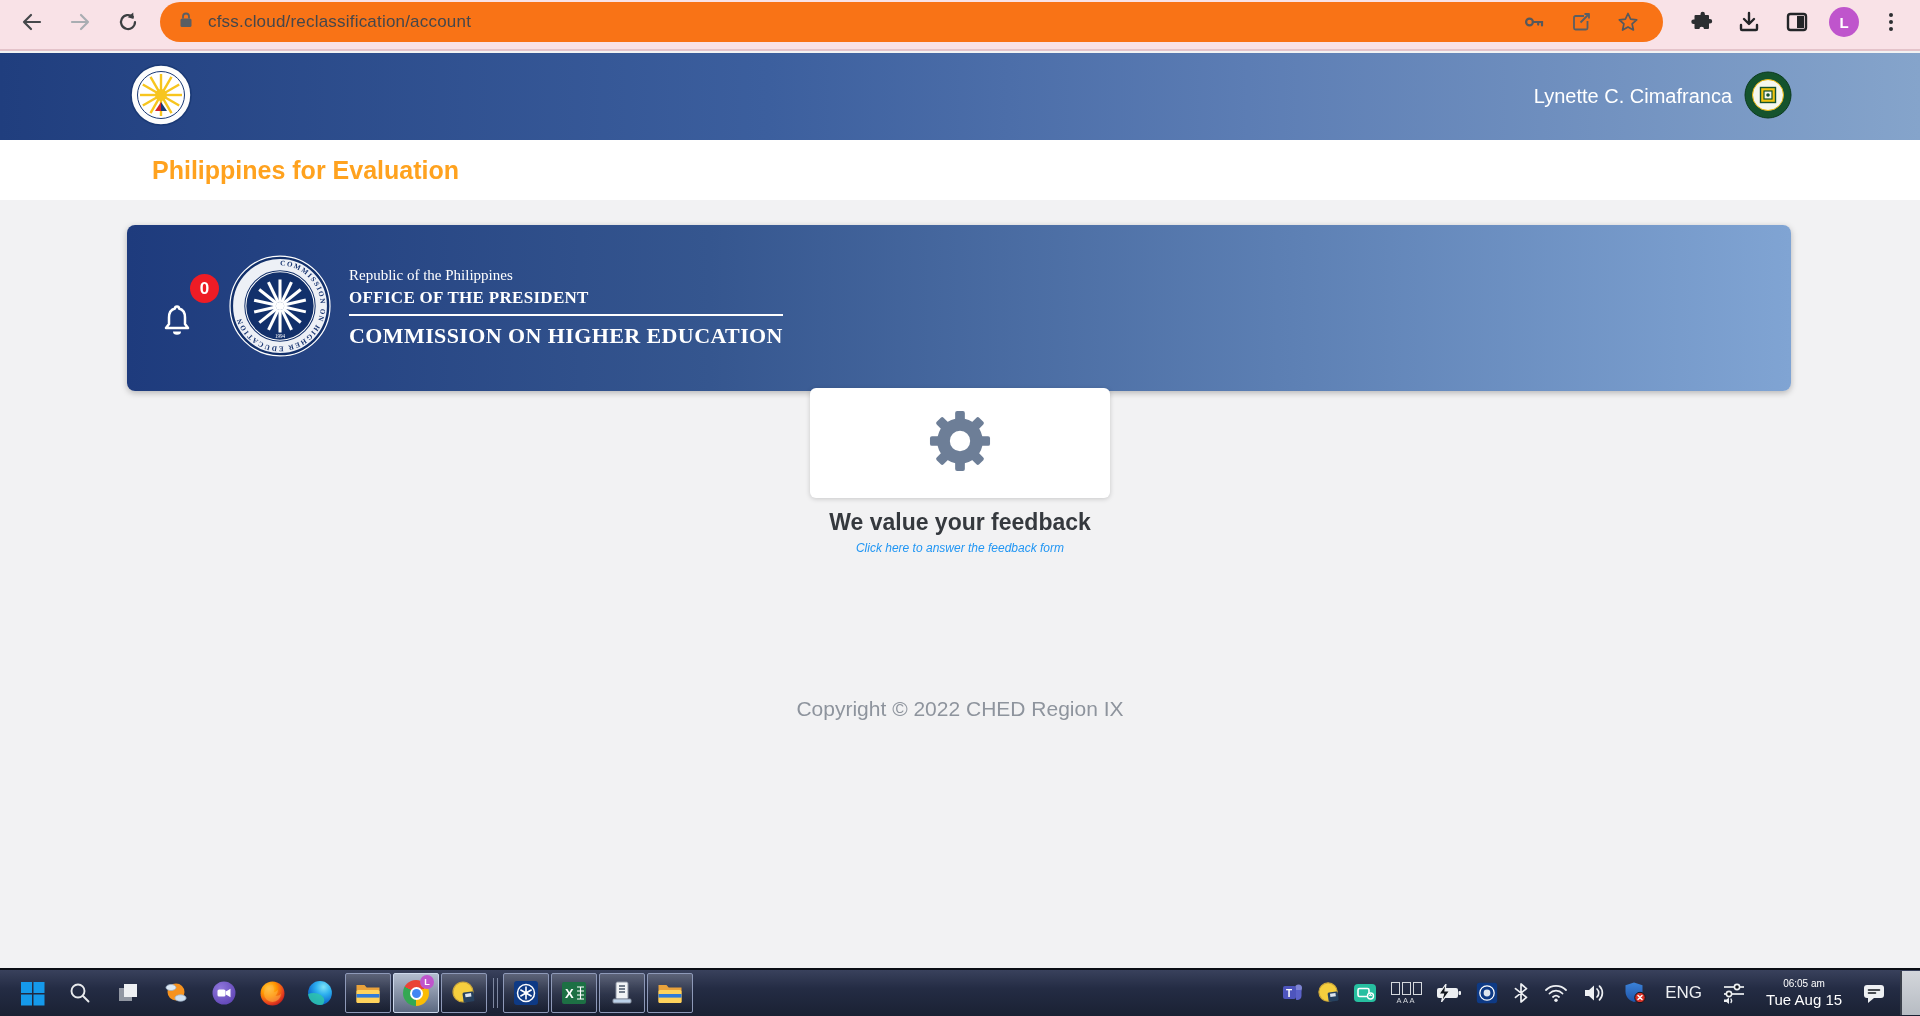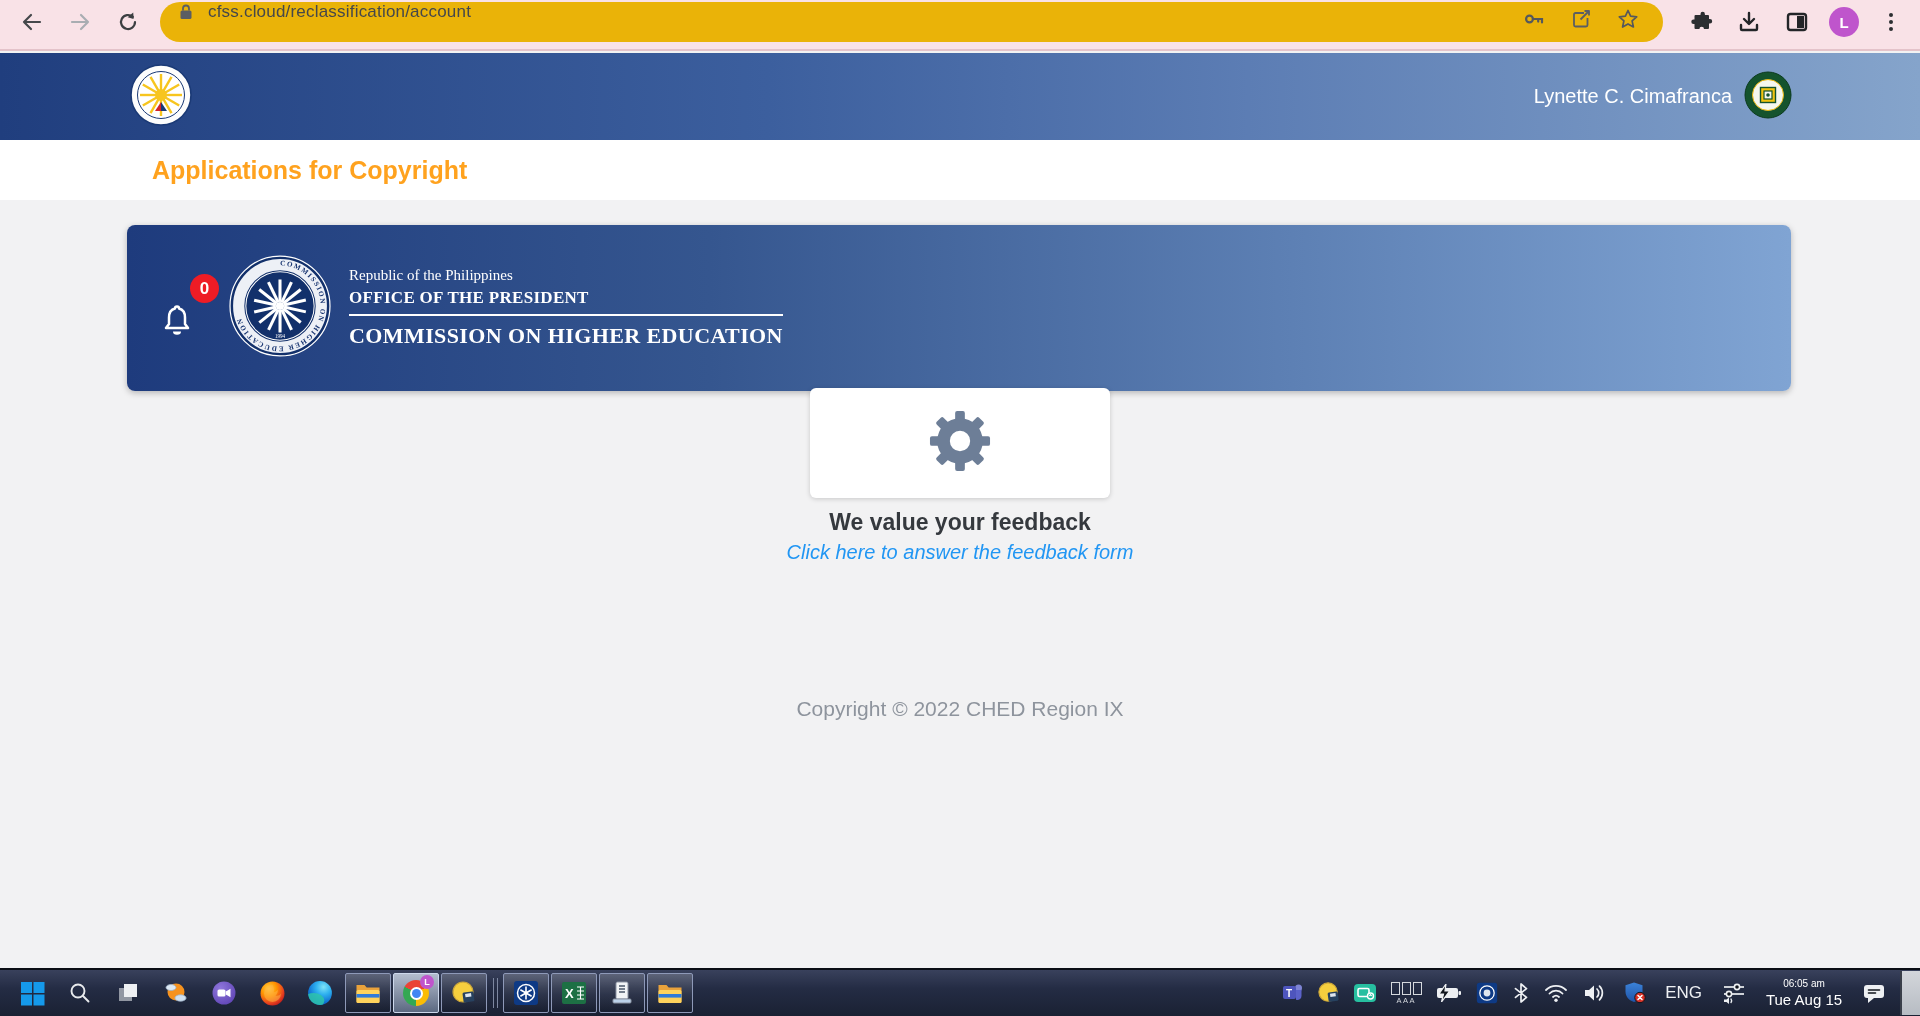--- a/index.html
+++ b/index.html
@@ -14,22 +14,22 @@
     position:absolute; left:0; top:0; width:1920px; height:51px;
     background:#f9e2e7; border-bottom:2px solid #e4c3ca;
   }
   .toolbar-row { position:absolute; left:0; top:0; width:100%; height:44px; display:flex; align-items:center; }
   .nav-btn { width:34px; height:34px; display:flex; align-items:center; justify-content:center; border-radius:50%; cursor:pointer; }
   .nav-btn svg { display:block; }
   .btn-back { margin-left:14px; }
   .btn-forward { margin-left:16px; }
   .btn-reload { margin-left:13px; }
   .omnibox {
-    margin-left:15px; width:1503px; height:40px; background:#eab308; border-radius:20px;
-    display:flex; align-items:flex-start; padding:0 18px 0 16px;
+    margin-left:15px; width:1503px; height:40px; background:#f97316; border-radius:20px;
+    display:flex; align-items:center; padding:0 18px 0 16px;
   }
   .omnibox .url-text { font-size:17px; color:#45474b; margin-left:12px; letter-spacing:.2px; }
   .omnibox .spacer { flex:1; }
   .omni-icon { width:34px; height:34px; display:flex; align-items:center; justify-content:center; margin-left:13px; }
   .toolbar-right { display:flex; align-items:center; margin-left:14px; }
   .tb-icon { width:32px; height:32px; display:flex; align-items:center; justify-content:center; margin:0 8px; }
   .avatar {
     width:30px; height:30px; border-radius:50%; background:#bf55cc; color:#fff;
     font-size:15px; font-weight:bold; display:flex; align-items:center; justify-content:center; margin:0 8px;
   }
@@ -77,21 +77,21 @@
   .banner-line3 { font-size:22px; font-weight:bold; letter-spacing:.4px; white-space:nowrap; }
 
   .feedback-card {
     position:absolute; left:810px; top:188px; width:300px; height:110px; background:#fff;
     border-radius:6px; box-shadow:0 1px 5px rgba(0,0,0,.18);
     display:flex; align-items:center; justify-content:center;
   }
   .feedback-heading { position:absolute; left:0; top:309px; width:1920px; text-align:center;
     font-size:23px; font-weight:bold; color:#35393e; }
   .feedback-link { position:absolute; left:0; top:341px; width:1920px; text-align:center;
-    font-size:20px; font-style:italic; color:#2196f3; text-decoration:none; cursor:pointer; }
+    font-size:12px; font-style:italic; color:#2196f3; text-decoration:none; cursor:pointer; }
   .copyright { position:absolute; left:0; top:497px; width:1920px; text-align:center;
     font-size:21px; color:#8e949d; }
 
   
   .taskbar {
     position:absolute; left:0; top:968px; width:1920px; height:48px;
     background:linear-gradient(180deg,#39415c 0%,#242c44 40%,#1a2133 100%);
     border-top:2px solid #0b0e15;
     display:flex; align-items:center; padding-left:8px;
   }
@@ -244,21 +244,21 @@
           <circle cx="24" cy="24" r="15.5" fill="#f5f7ee" stroke="#e7b50c" stroke-width="1"></circle>
           <rect x="16.5" y="16.5" width="15" height="15" fill="#f2c40f" stroke="#14532d" stroke-width="1.4"></rect>
           <rect x="20" y="20" width="8" height="8" fill="#f5f7ee" stroke="#14532d" stroke-width="1.2"></rect>
           <circle cx="24" cy="24" r="1.8" fill="#14532d"></circle>
         </svg>
       </span>
     </div>
   </div>
 
   <div class="subheader">
-    <span class="subheader-title">Applications for Copyright</span>
+    <span class="subheader-title">Philippines for Evaluation</span>
   </div>
 
   <div class="page-body">
 
     <div class="banner">
       <div class="bell-wrap">
         <svg width="36" height="40" viewBox="0 0 36 40">
           <path d="M18 6.5 a2 2 0 0 1 2 2 c4.2 1.1 6 5 6 9 v6.5 l3 4 H7 l3 -4 V17.5 c0 -4 1.8 -7.9 6 -9 a2 2 0 0 1 2 -2 z" fill="none" stroke="#fff" stroke-width="2.5" stroke-linejoin="round"></path>
           <path d="M14 31.5 a4 3.2 0 0 0 8 0 z" fill="#fff"></path>
         </svg>

